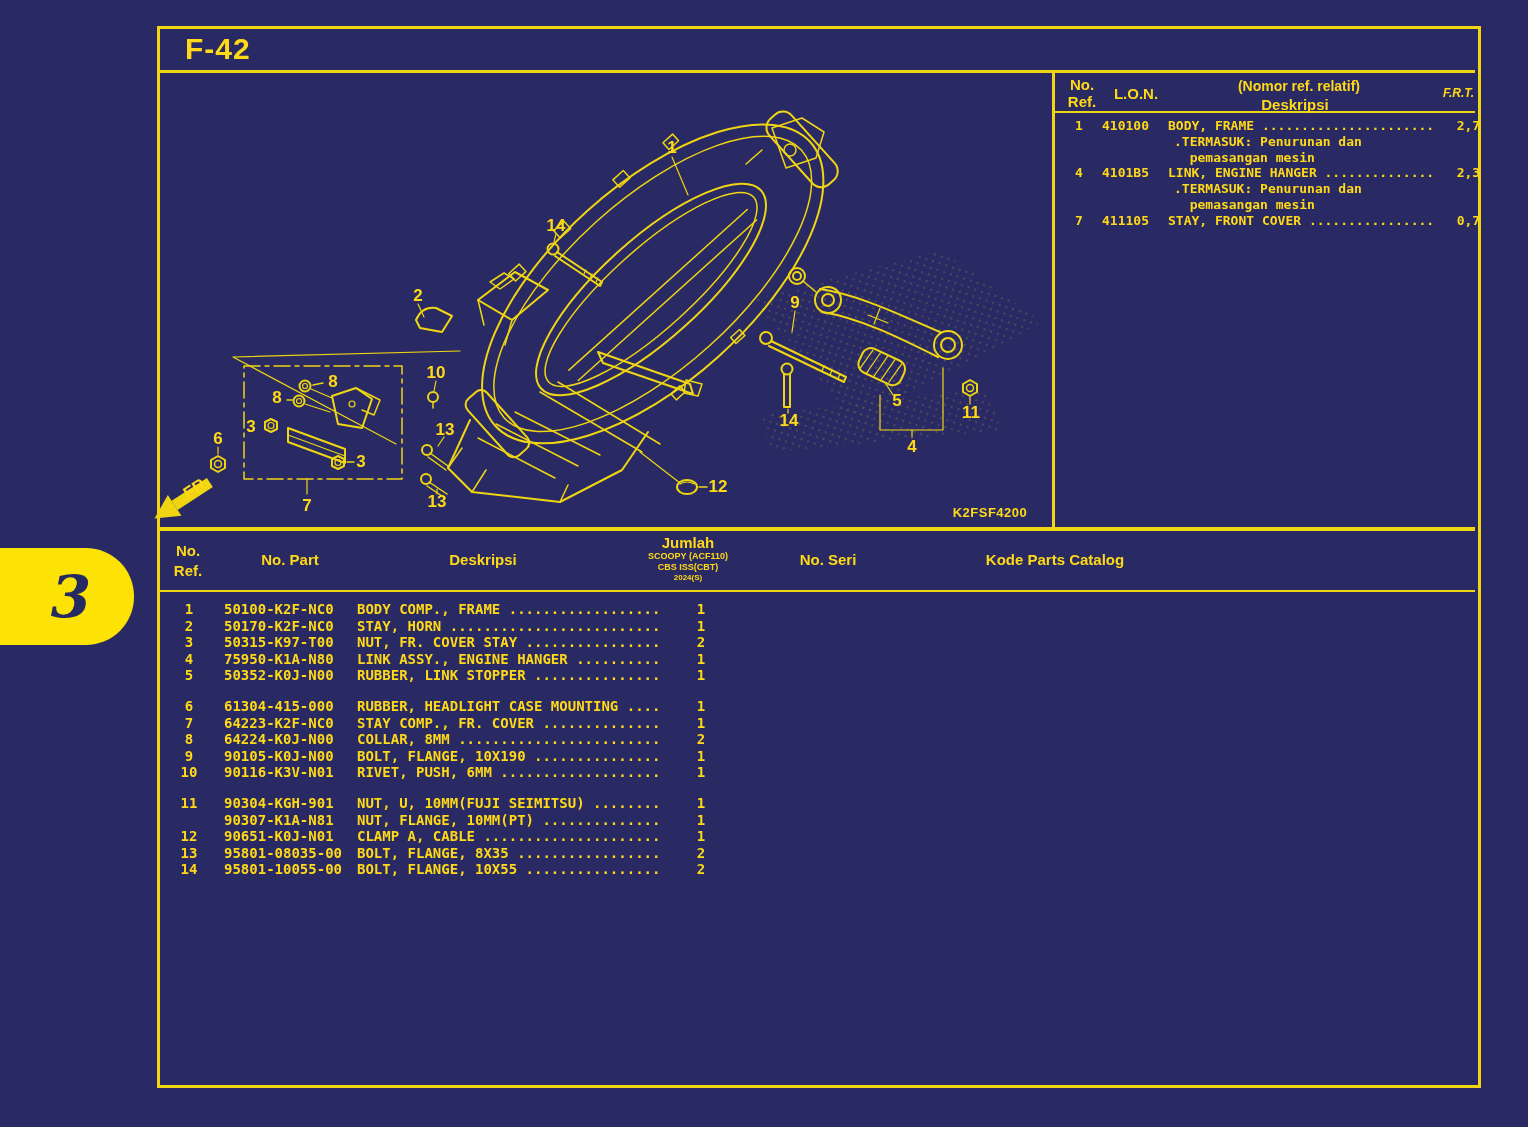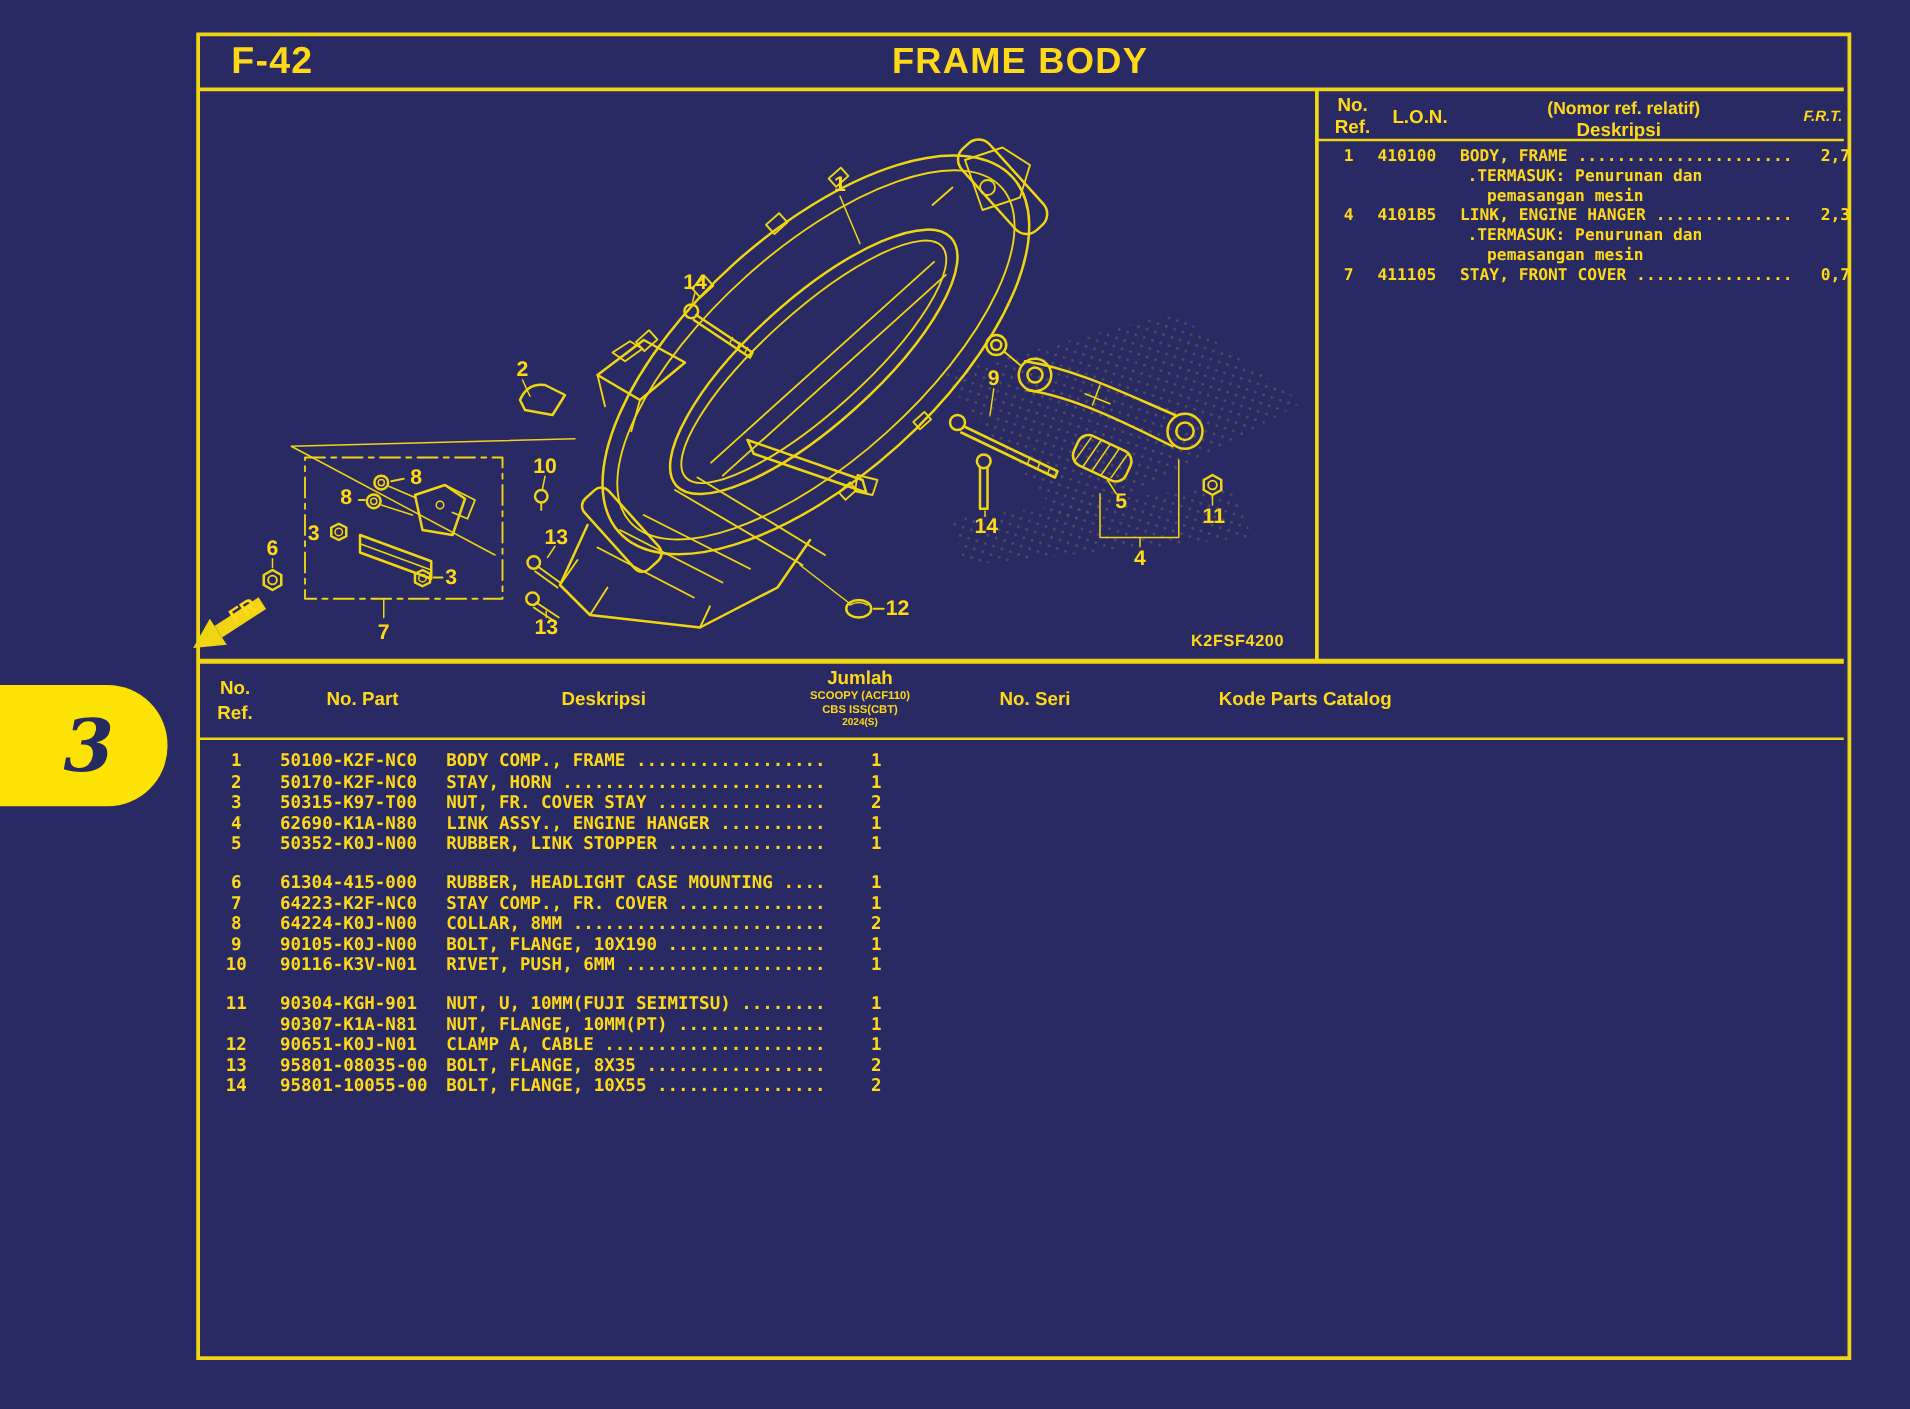--- a/index.html
+++ b/index.html
@@ -34,21 +34,21 @@
   
   
   #pt-hdr-ref{left:157px;top:541px;width:62px;text-align:center;font-size:15px;line-height:20px;}
   #pt-hdr-part{left:230px;top:551px;width:120px;text-align:center;font-size:15px;}
   #pt-hdr-desc{left:413px;top:551px;width:140px;text-align:center;font-size:15px;}
   #pt-hdr-qty{left:628px;top:534px;width:120px;text-align:center;}
   #pt-hdr-qty .q1{font-size:15px;font-weight:bold;display:block;line-height:17px;}
   #pt-hdr-qty .q2{font-size:9px;font-weight:bold;display:block;line-height:11px;}
   #pt-hdr-qty .q3{font-size:8px;font-weight:bold;display:block;line-height:10px;}
   #pt-hdr-seri{left:768px;top:551px;width:120px;text-align:center;font-size:15px;}
-  #pt-hdr-kode{left:975px;top:551px;width:160px;text-align:left;font-size:15px;}
+  #pt-hdr-kode{left:975px;top:551px;width:160px;text-align:center;font-size:15px;}
   #parts-rows{left:157px;top:601px;width:600px;}
   .part-row{display:grid;grid-template-columns:44px 120px 302px 58px;column-gap:13px;padding-left:10px;}
   .part-row .c{font:bold 14px/16.6px "DejaVu Sans Mono",monospace;color:var(--yt);white-space:pre;}
   .part-row .ref,.part-row .qty{text-align:center;}
   .group-gap{height:14px;}
   
   #callouts{left:0;top:0;width:1528px;height:1127px;pointer-events:none;}
   .callout{position:absolute;transform:translate(-50%,-50%);font-size:17px;font-weight:bold;color:var(--yt);
            font-family:"Liberation Sans",sans-serif;}
   #diagram-code{left:920px;top:505px;width:140px;text-align:center;font-size:13px;font-weight:bold;color:var(--yt);letter-spacing:.5px;}
@@ -235,21 +235,20 @@
       </g>
 
       <g transform="rotate(-33 190 496)">
         <rect x="172" y="490" width="42" height="11" fill="#f0d513" stroke="none"></rect>
         <polygon points="172,483 172,508 148,495.5" fill="#f0d513" stroke="none"></polygon>
       </g>
     </g>
   </svg>
 
   <div class="abs" id="page-code">F-42</div>
-  <div class="abs" id="page-title">FRAME BODY</div>
 
   <div class="yline" style="top:70px;left:160px;width:1315px;height:2.5px;"></div>
   <div class="yline" style="left:1052px;top:72px;width:2.5px;height:456px;"></div>
   <div class="yline" style="left:1054px;top:111px;width:421px;height:2px;"></div>
   <div class="yline" style="top:527px;left:160px;width:1315px;height:3.5px;"></div>
   <div class="yline" style="top:590px;left:160px;width:1315px;height:2px;"></div>
 
   <div class="abs hdr" id="ref-hdr-ref">
     <span>No.</span><br>
     <span>Ref.</span>
@@ -323,21 +322,21 @@
         <span class="c qty">1</span>
       </div>
       <div class="part-row">
         <span class="c ref">3</span>
         <span class="c part">50315-K97-T00</span>
         <span class="c desc">NUT, FR. COVER STAY ................</span>
         <span class="c qty">2</span>
       </div>
       <div class="part-row">
         <span class="c ref">4</span>
-        <span class="c part">62690-K1A-N80</span>
+        <span class="c part">75950-K1A-N80</span>
         <span class="c desc">LINK ASSY., ENGINE HANGER ..........</span>
         <span class="c qty">1</span>
       </div>
       <div class="part-row">
         <span class="c ref">5</span>
         <span class="c part">50352-K0J-N00</span>
         <span class="c desc">RUBBER, LINK STOPPER ...............</span>
         <span class="c qty">1</span>
       </div>
       <div class="group-gap"></div>

